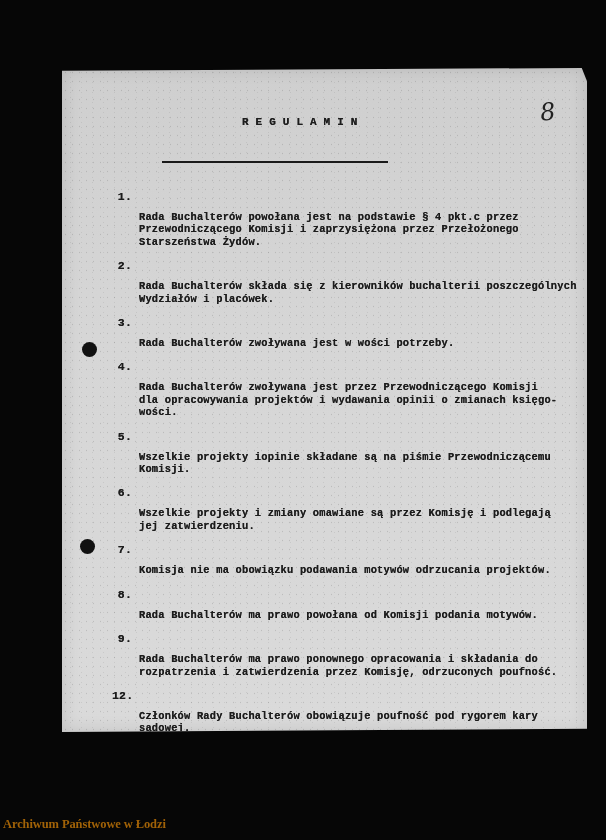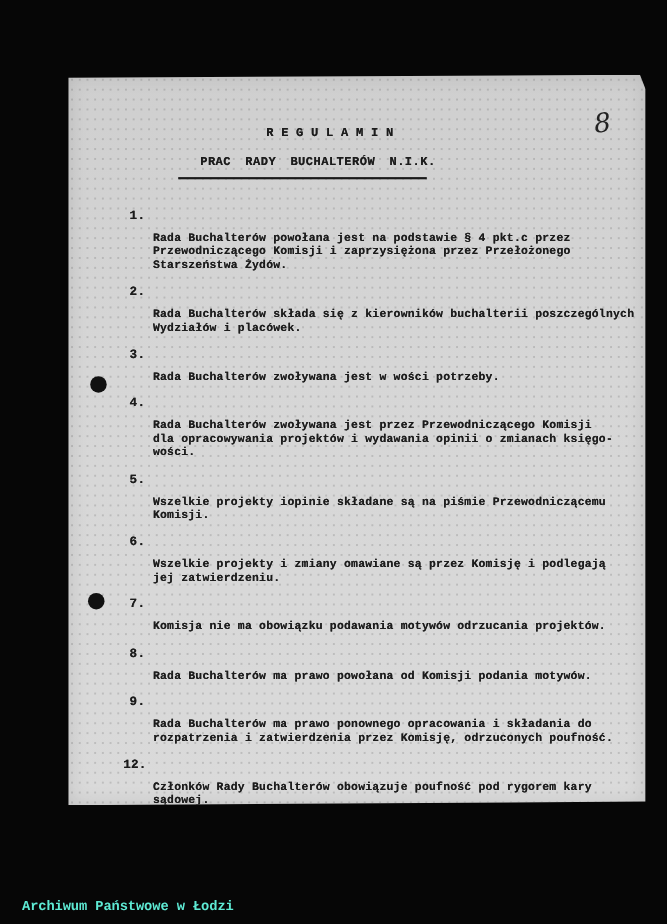--- a/index.html
+++ b/index.html
@@ -107,42 +107,41 @@
       padding-right: 7px;
       font-size: 11.5px;
     }
     .item-text {
       flex: 1;
       white-space: pre-line;
       margin-top: 20px;
     }
     .footer {
       position: absolute;
-      left: 20px;
+      left: 3px;
       top: 817px;
-      font-family: Liberation Mono, monospace;
+      font-family: Liberation Serif, serif;
       font-size: 12.5px;
-      color: #5eead4;
+      color: #a16207;
       font-weight: bold;
       letter-spacing: -0.1px;
     }
   </style>
 </head>
 <body>
 
 <div class="stage">
 
   <div class="paper">
     <div class="punch-hole" style="left:20px; top:274px;"></div>
     <div class="punch-hole" style="left:18px; top:471px;"></div>
 
     <div class="page-number">8</div>
 
     <div class="typed title">REGULAMIN</div>
-    <div class="typed subtitle">PRAC RADY BUCHALTERÓW N.I.K.</div>
     <div class="title-rule"></div>
 
     <ol class="items typed">
       <li class="item">
         <span class="item-num">1.</span>
         <span class="item-text">Rada Buchalterów powołana   jest na podstawie § 4 pkt.c  przez
 Przewodniczącego Komisji i zaprzysiężona przez Przełożonego
 Starszeństwa Żydów.</span>
       </li>
       <li class="item">

